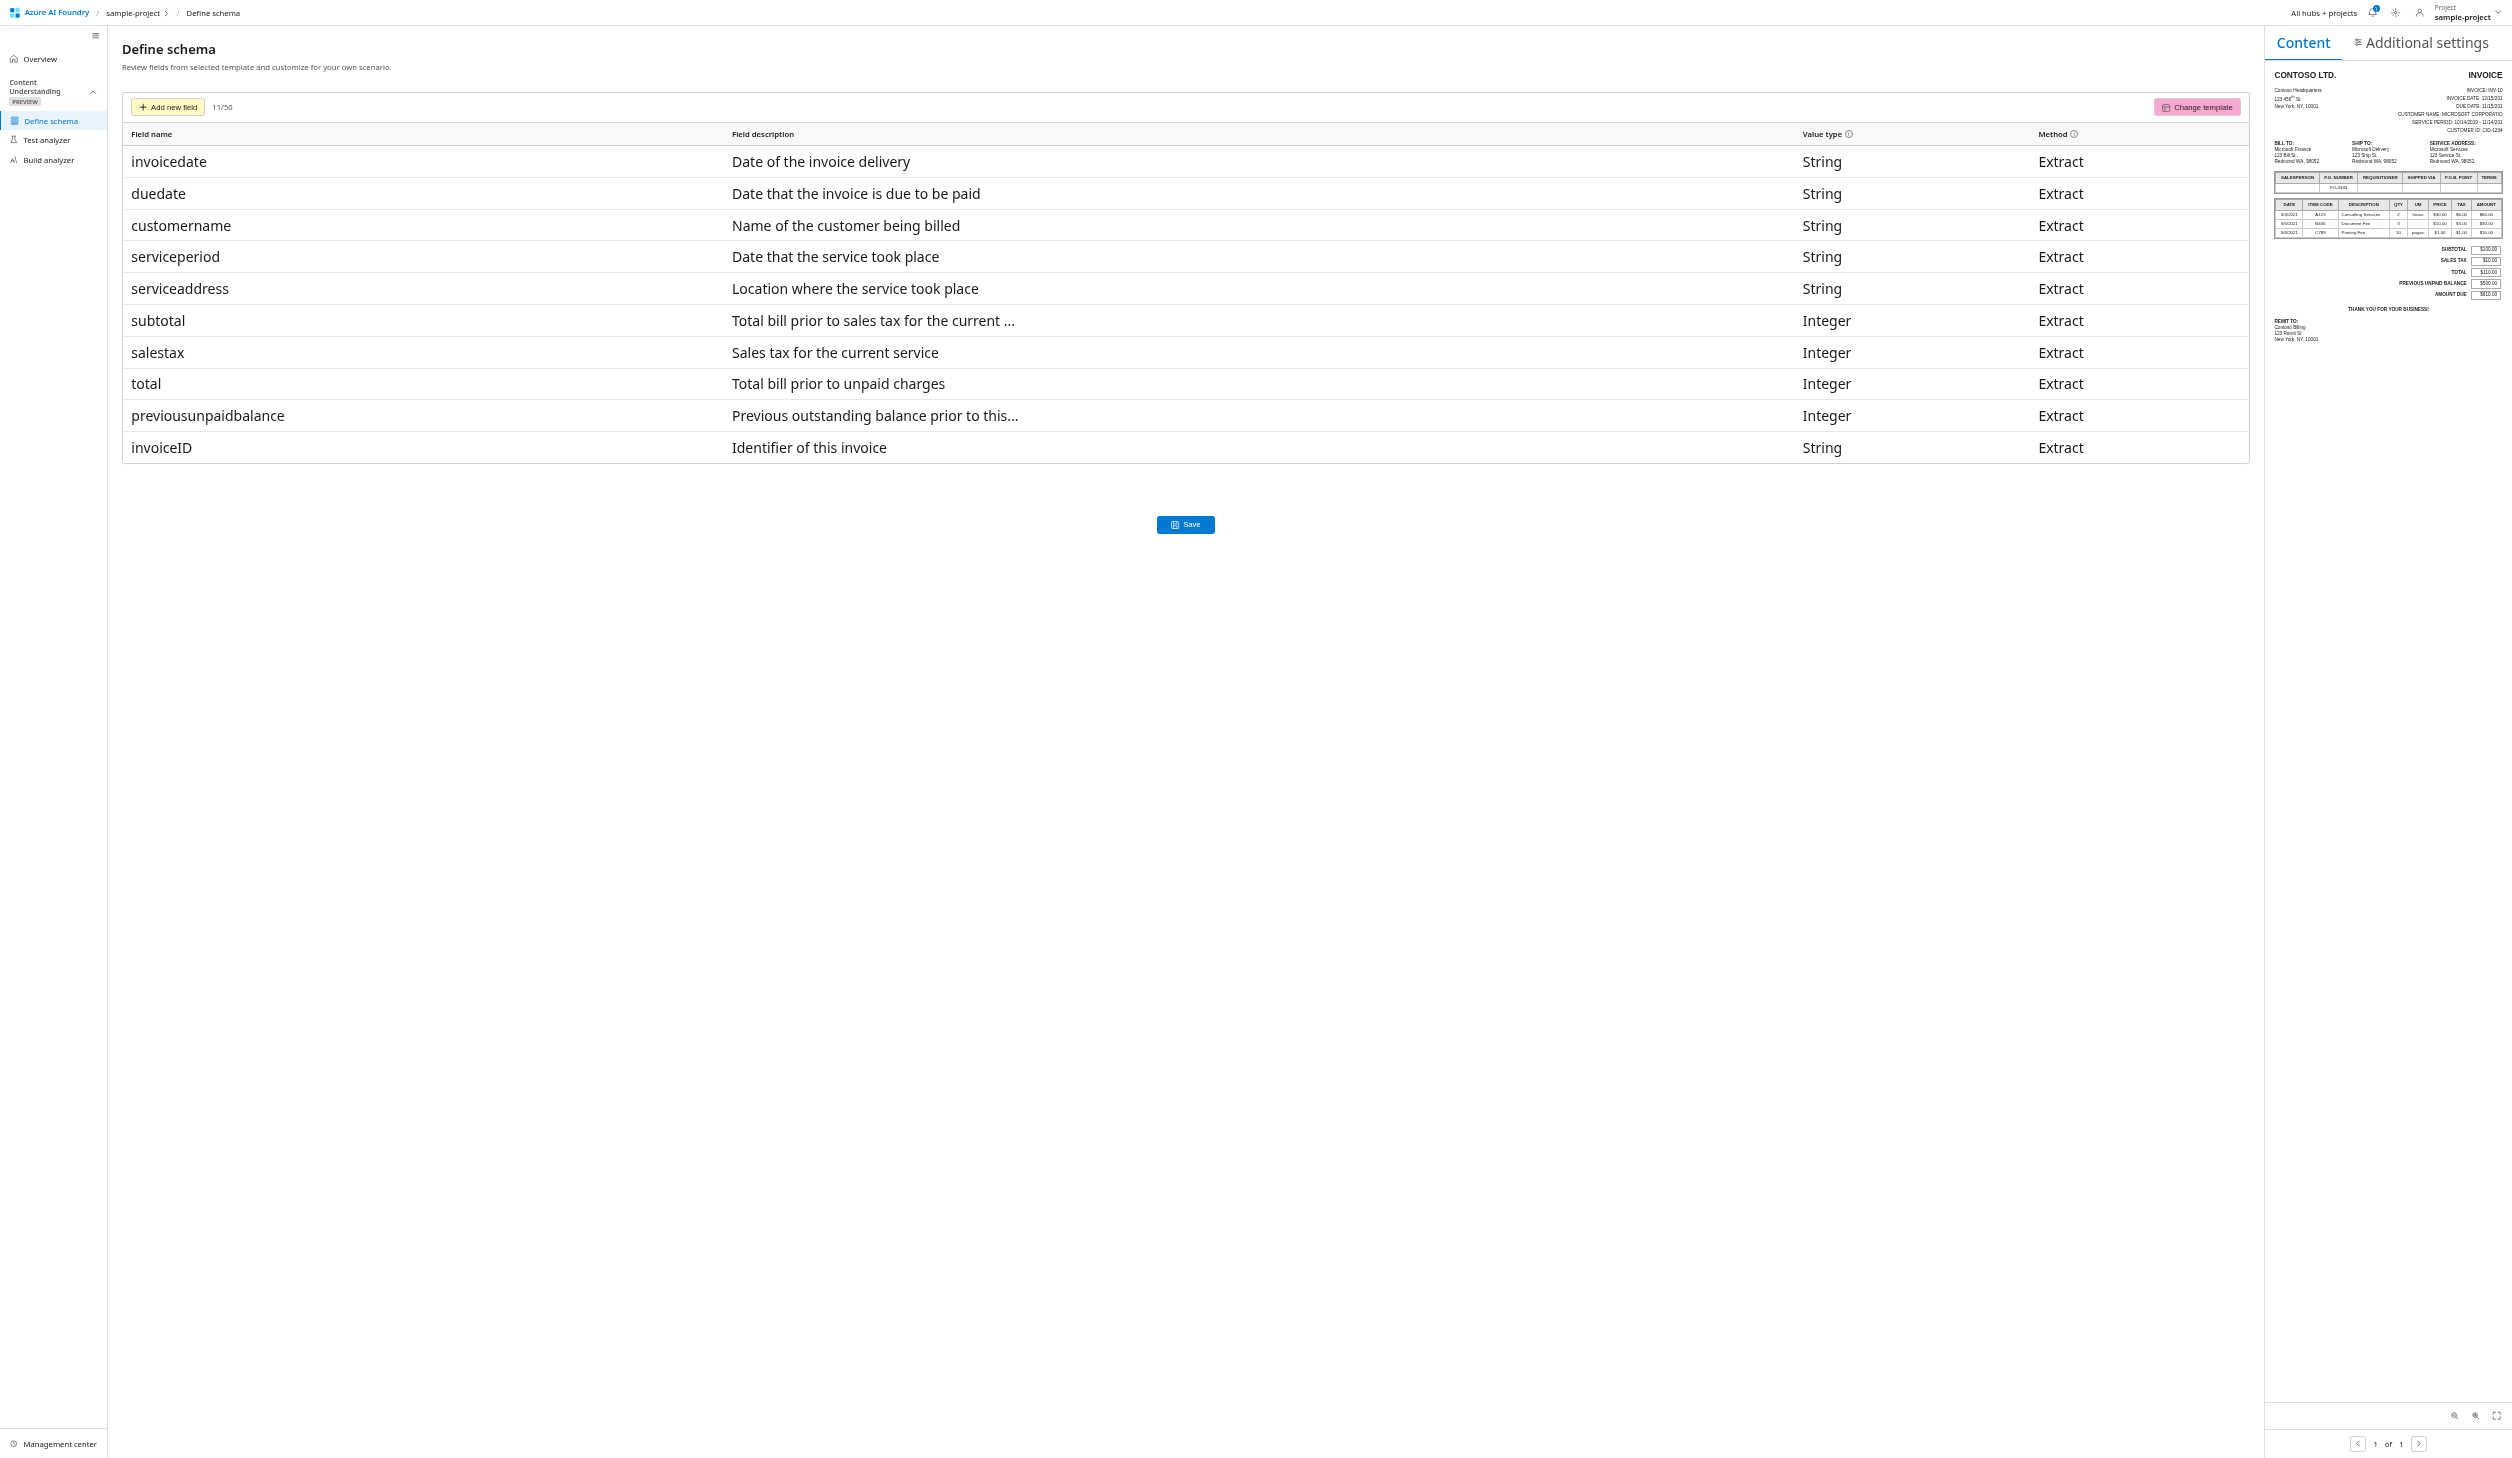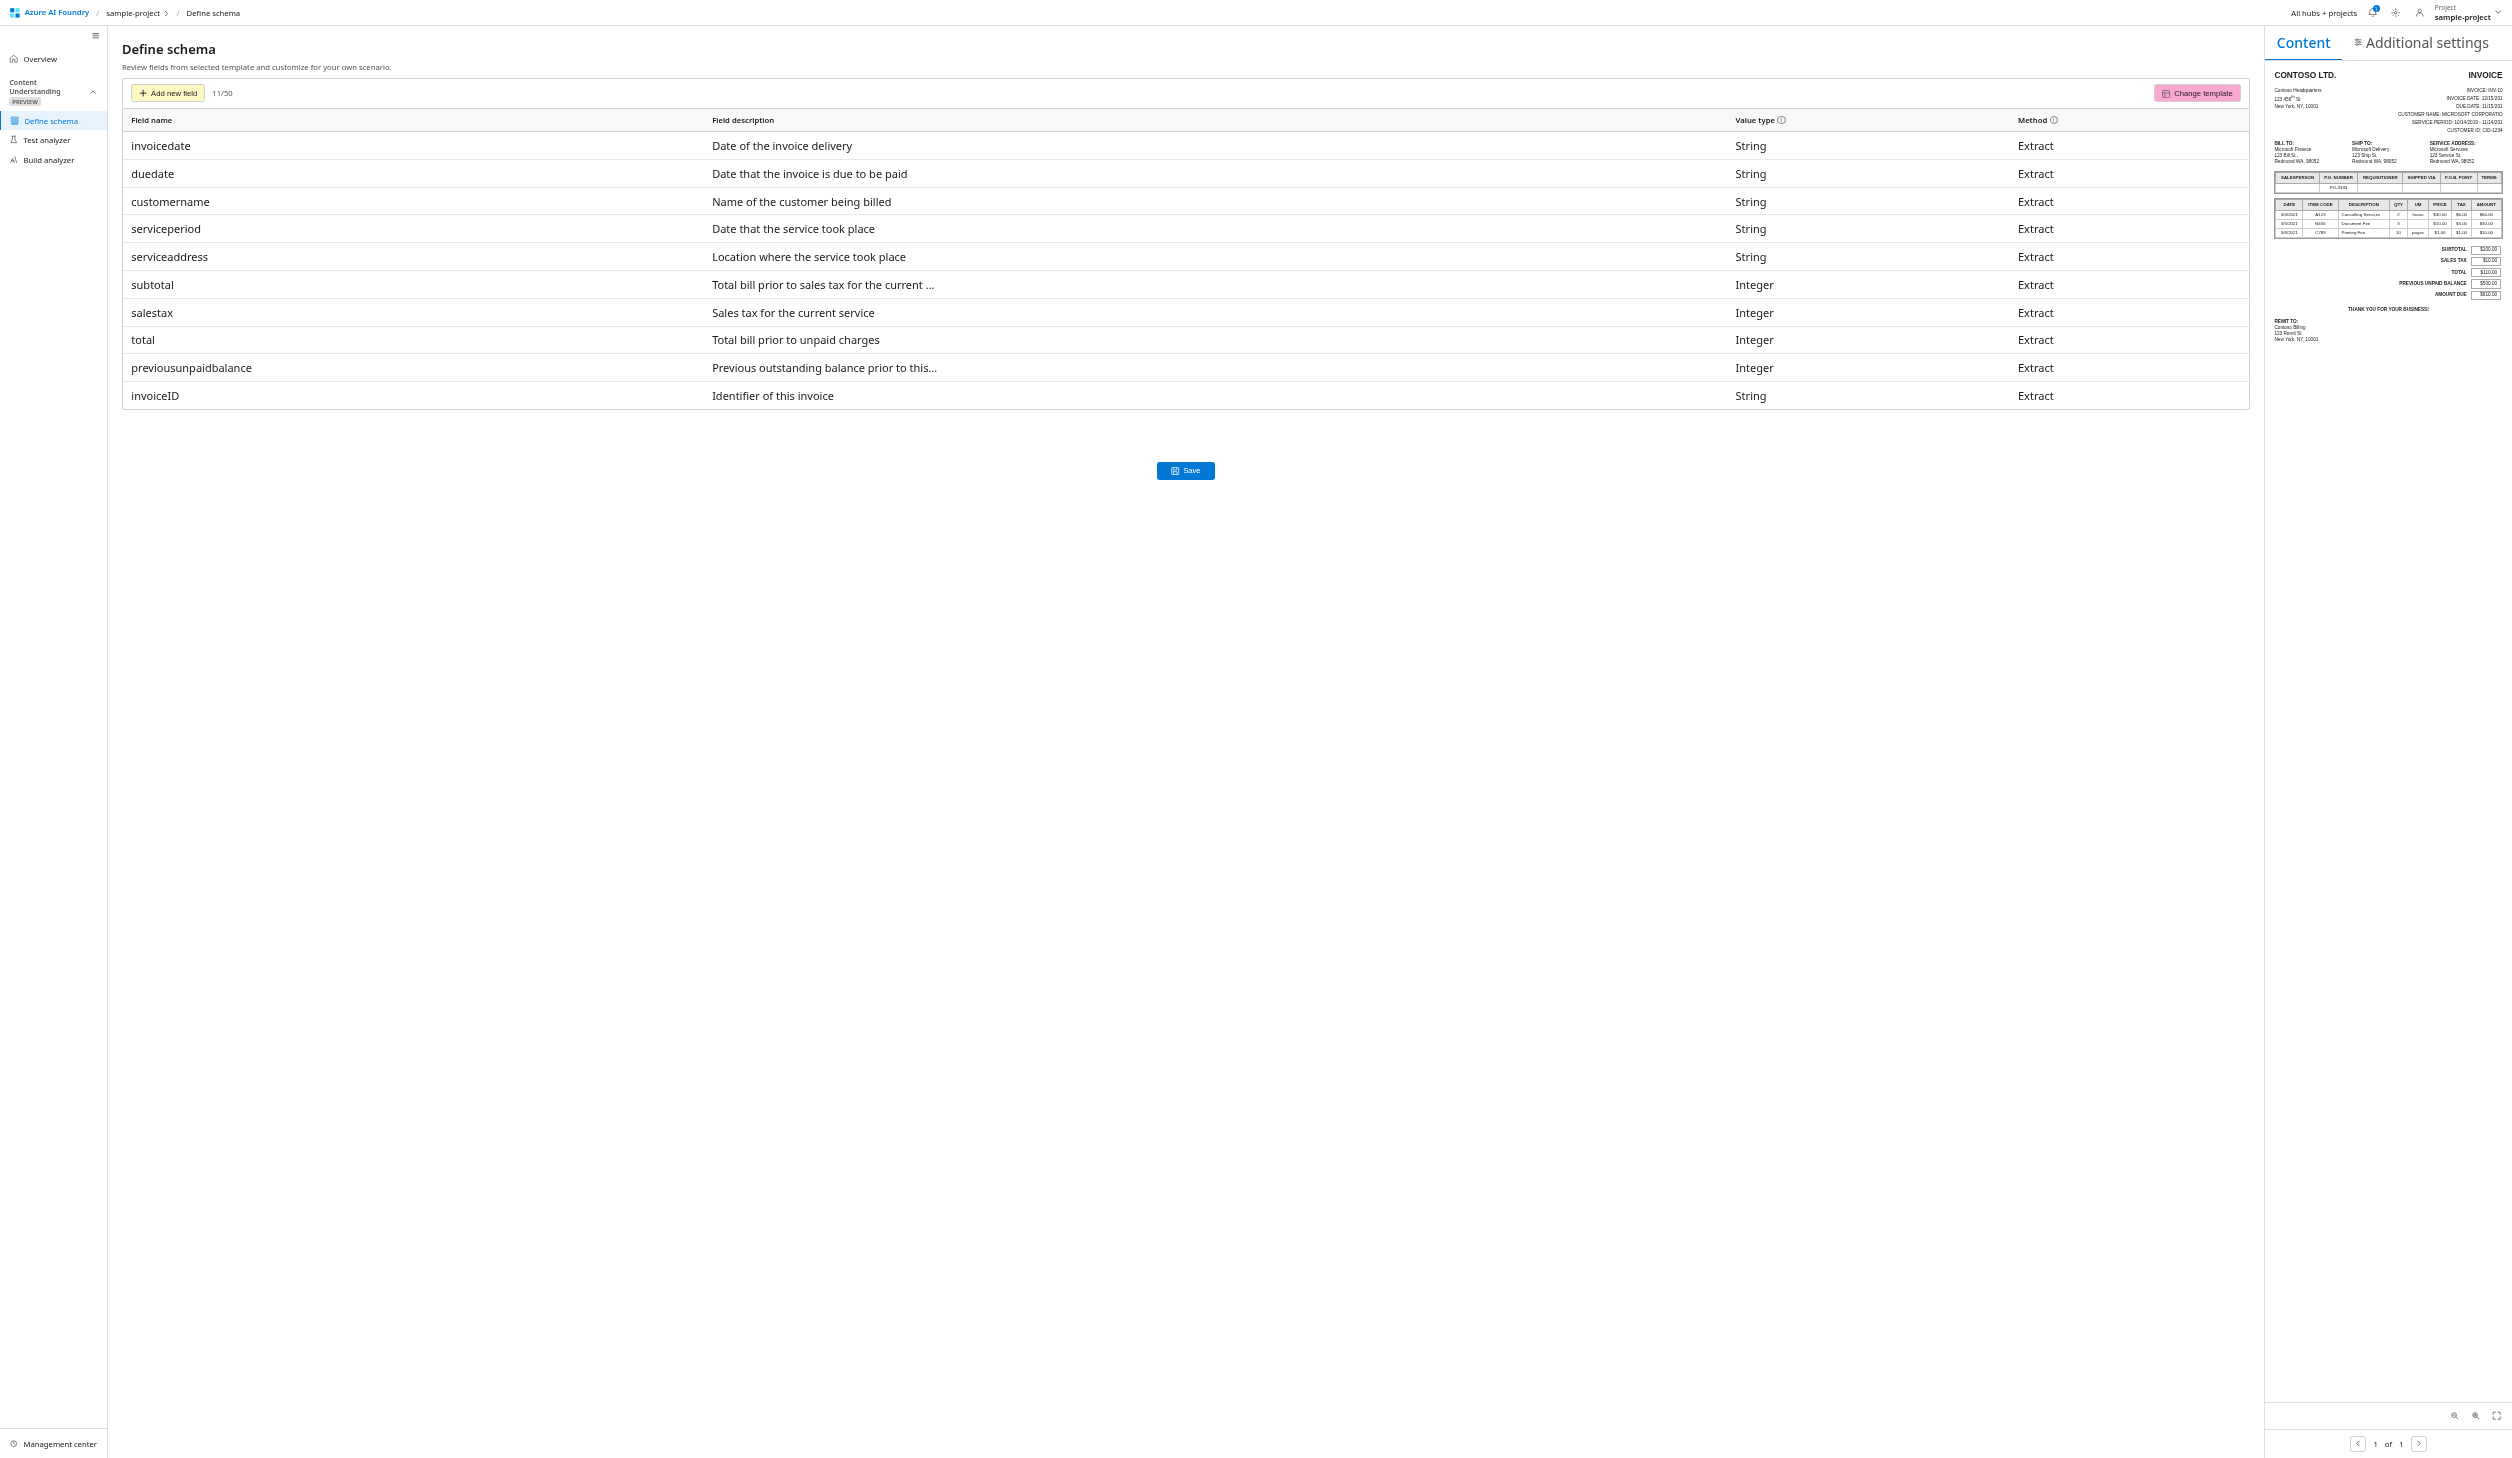--- a/index.html
+++ b/index.html
@@ -31,38 +31,38 @@
     .sidebar-item { display: flex; align-items: center; gap: 4.7px; padding: 4.7px 9.4px; cursor: pointer; font-size: 7.7px; color: #1a1a1a; border-radius: 0; }
     .sidebar-item.active { background: #e8f4fd; color: #0078d4; border-left: 1.2px solid #0078d4; }
     .sidebar-item svg { width: 9.4px; height: 9.4px; flex-shrink: 0; }
     .sidebar-group-header { display: flex; align-items: center; justify-content: space-between; padding: 4.7px 9.4px; font-size: 7px; font-weight: 600; color: #555; cursor: pointer; }
     .sidebar-group-header svg { width: 8.3px; height: 8.3px; }
     .sidebar-bottom { margin-top: auto; border-top: 0.6px solid #e0e0e0; padding: 4.7px 0; }
 
     
     .main-content { flex: 1; overflow: auto; padding: 14px; background: #fff; }
     .page-title { font-size: 13px; font-weight: 600; margin-bottom: 3.5px; }
-    .page-subtitle { font-size: 7.7px; color: #555; margin-bottom: 6px; }
+    .page-subtitle { font-size: 7.7px; color: #555; margin-bottom: 20px; }
 
     
     .schema-toolbar { display: flex; align-items: center; justify-content: space-between; margin-bottom: 0; border: 0.6px solid #d0d0d0; border-bottom: none; border-radius: 2.4px 2.4px 0 0; padding: 5.9px 8.3px; background: #fff; }
     .toolbar-left { display: flex; align-items: center; gap: 7px; }
     .add-field-btn { display: flex; align-items: center; gap: 3.5px; padding: 3.5px 7px; background: #fef9c3; border: 0.6px solid #d0d0d0; border-radius: 2.4px; cursor: pointer; font-size: 7.7px; color: #1a1a1a; }
     .field-count { font-size: 7.7px; color: #555; }
     .toolbar-right { display: flex; align-items: center; gap: 4.7px; }
     .change-template-btn { display: flex; align-items: flex-end; gap: 3.5px; padding: 3.5px 7px; background: #f9a8d4; border: 0.6px solid #d0d0d0; border-radius: 2.4px; cursor: pointer; font-size: 7.7px; color: #1a1a1a; }
 
     
     .schema-table { width: 100%; border: 0.6px solid #d0d0d0; border-radius: 0 0 2.4px 2.4px; overflow: hidden; }
     .schema-table table { width: 100%; border-collapse: collapse; }
     .schema-table thead th { background: #f9f9f9; padding: 5.9px 8.3px; text-align: left; font-weight: 600; font-size: 7.7px; border-bottom: 0.6px solid #d0d0d0; color: #1a1a1a; }
     .schema-table thead th .th-inner { display: flex; align-items: center; gap: 2.4px; }
     .schema-table tbody tr { border-bottom: 0.6px solid #e8e8e8; }
     .schema-table tbody tr:last-child { border-bottom: none; }
-    .schema-table tbody td { padding: 5.9px 8.3px; font-size: 11px; color: #1a1a1a; }
+    .schema-table tbody td { padding: 5.9px 8.3px; font-size: 14px; color: #1a1a1a; }
     .method-extract { color: #0078d4; }
 
     
     .save-area { display: flex; justify-content: center; padding: 11.8px 0; }
     .save-btn { display: flex; align-items: flex-end; gap: 3.5px; padding: 4.7px 14px; background: #0078d4; color: #fff; border: none; border-radius: 2.4px; font-size: 7.7px; font-weight: 500; cursor: pointer; margin-top: 40px; }
 
     
     .right-panel { width: 248px; border-left: 0.6px solid #e0e0e0; background: #fff; display: flex; flex-direction: column; flex-shrink: 0; overflow: hidden; }
     .right-panel-tabs { display: flex; border-bottom: 0.6px solid #e0e0e0; flex-shrink: 0; }
     .panel-tab { padding: 7px 11.8px; font-size: 14px; cursor: pointer; color: #555; border-bottom: 1.2px solid transparent; display: flex; align-items: center; gap: 3.5px; }

